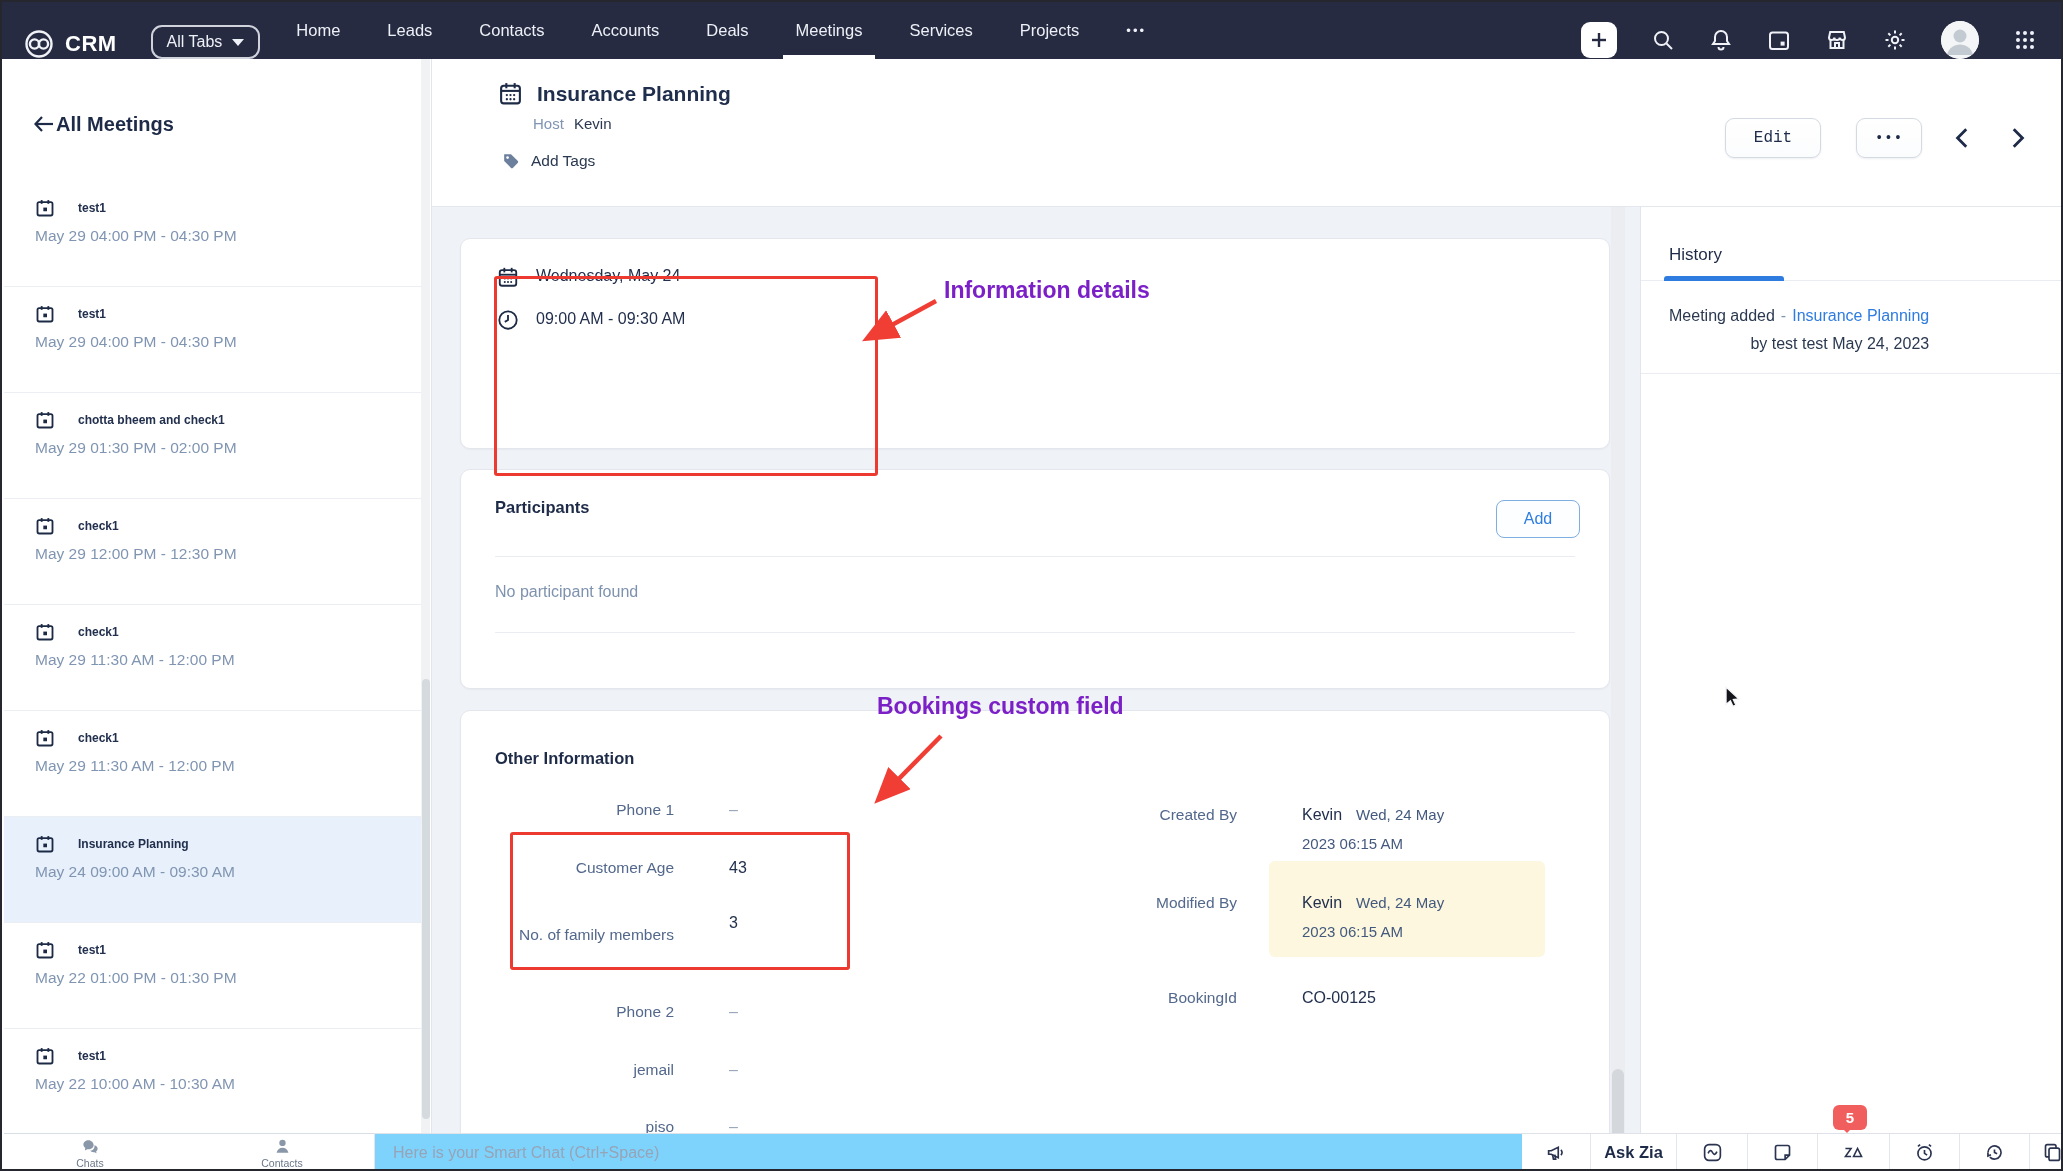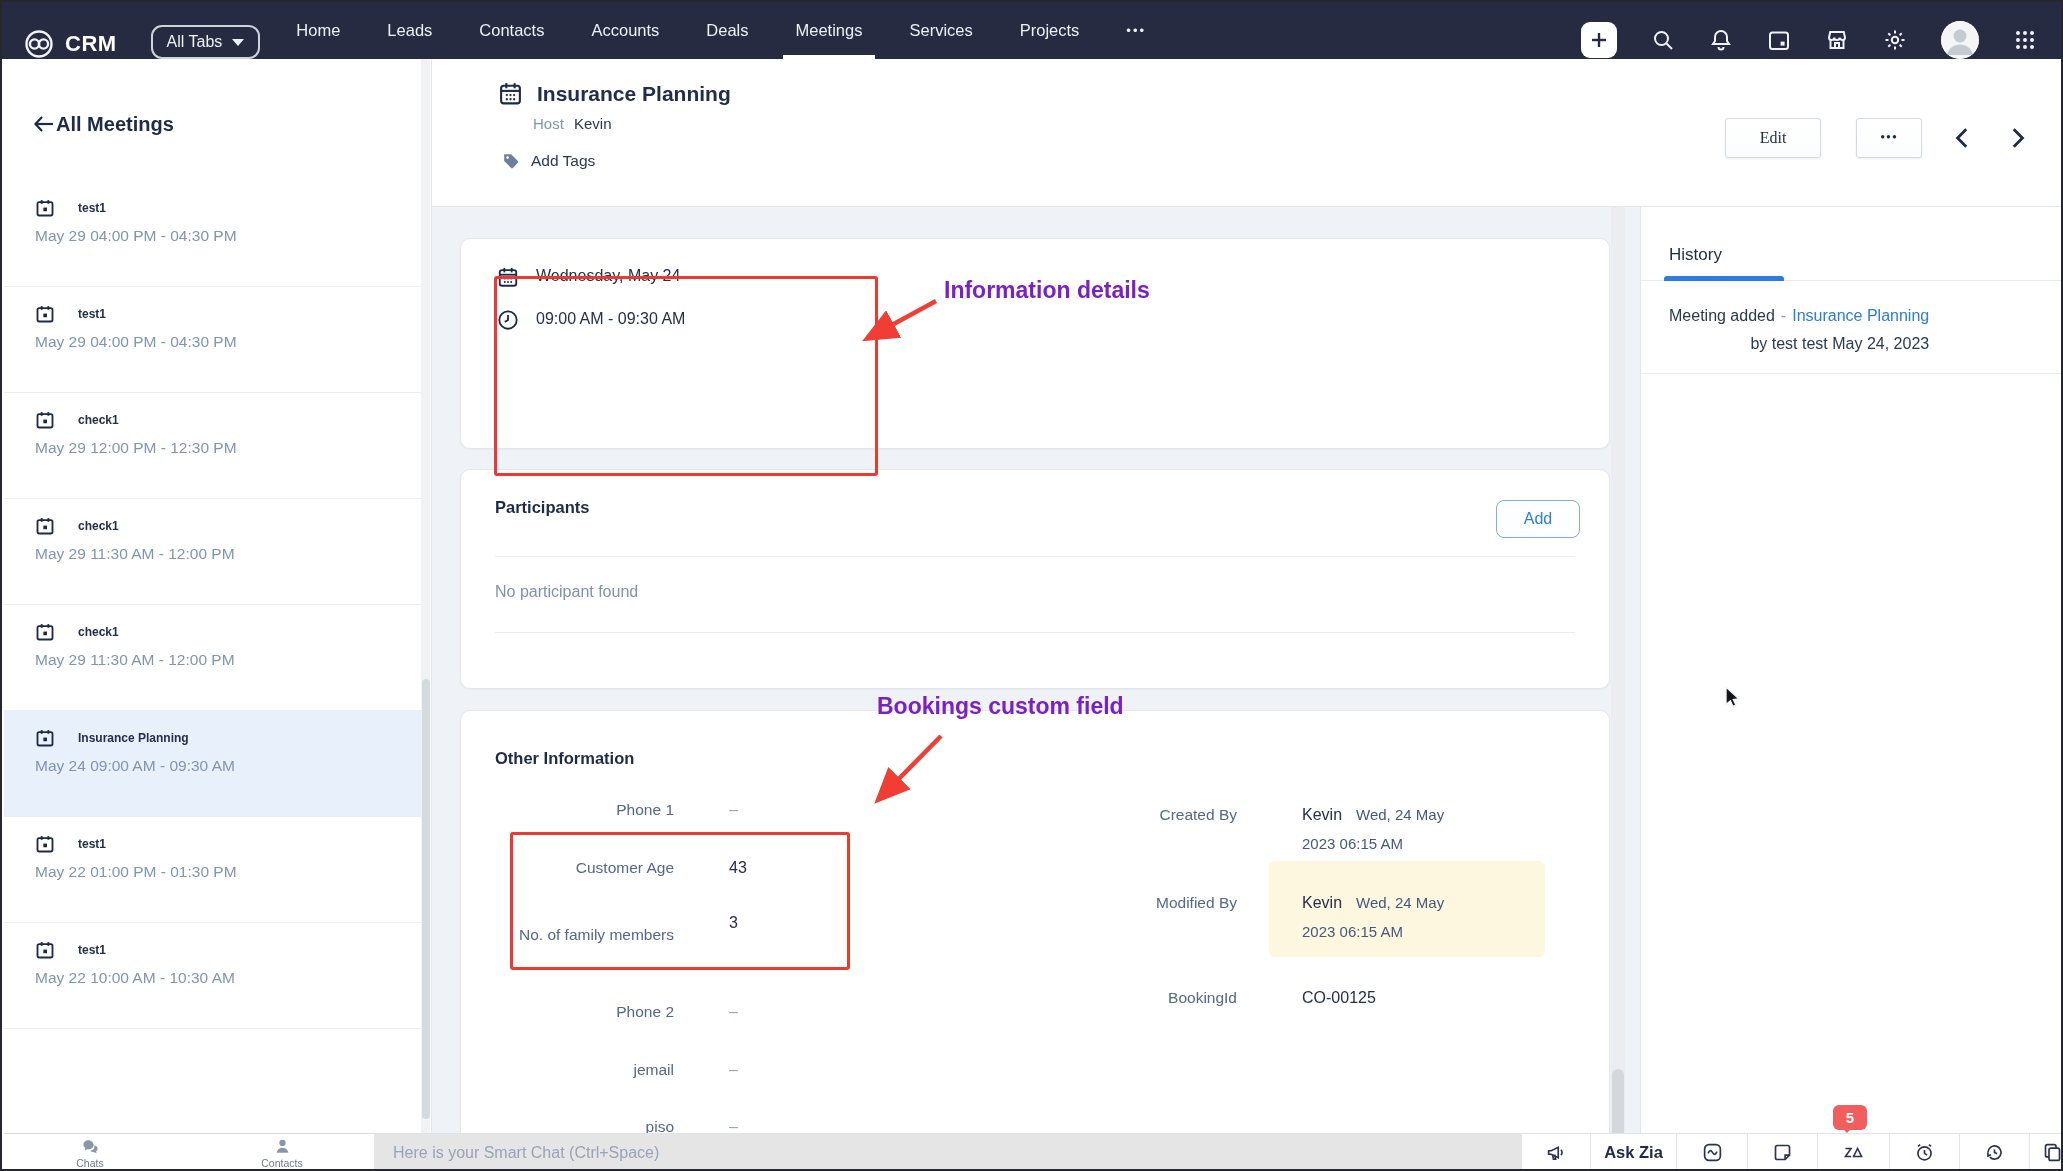--- a/index.html
+++ b/index.html
@@ -40,21 +40,21 @@
   .main-header { position:absolute; left:430px; top:57px; width:1633px; height:148px; background:#fff; border-bottom:1px solid #e4e8ee; }
   .mh-title-row { position:absolute; left:66px; top:22px; display:flex; align-items:center; gap:14px; }
   .mh-title { font-size:21px; font-weight:bold; color:#202e4d; }
   .cal-icon-h { width:25px; height:25px; color:#1d2a46; }
   .mh-host { position:absolute; left:101px; top:56px; font-size:15px; }
   .host-label { color:#8095b2; }
   .host-name { color:#2a3950; margin-left:6px; }
   .mh-tags { position:absolute; left:69px; top:92px; display:flex; align-items:center; gap:11px; cursor:pointer; }
   .tag-icon { width:19px; height:19px; color:#6c7f9c; }
   .mh-tags span { font-size:15.5px; color:#2a3950; }
-  .btn { background:linear-gradient(#ffffff,#fbfcfd); border:1px solid #d4dae2; border-radius:3px; box-shadow:0 1px 2px rgba(23,43,77,.08); color:#1e2b48; font-size:16px; font-family:Liberation Serif, serif; cursor:pointer; }
+  .btn { background:linear-gradient(#ffffff,#fbfcfd); border:1px solid #d4dae2; border-radius:9px; box-shadow:0 1px 2px rgba(23,43,77,.08); color:#1e2b48; font-size:16px; font-family:Liberation Mono, monospace; cursor:pointer; }
   .btn-edit { position:absolute; left:1293px; top:59px; width:96px; height:40px; }
   .btn-more { position:absolute; left:1424px; top:59px; width:66px; height:40px; font-size:14px; letter-spacing:1px; }
   .chev { position:absolute; top:66px; width:26px; height:26px; color:#1e2b48; cursor:pointer; }
   .chev-l { left:1518px; } .chev-r { left:1572px; }
 
   
   .content { position:absolute; left:430px; top:205px; width:1208px; height:966px; background:#eff2f6; overflow:hidden; }
   .card { position:absolute; background:#fff; border:1px solid #e3e7ed; border-radius:10px; box-shadow:0 1px 2px rgba(27,43,75,.04); }
   .card-appt { left:28px; top:31px; width:1150px; height:211px; }
   .appt-row { position:absolute; display:flex; gap:17px; align-items:flex-start; left:36px; }
@@ -101,21 +101,21 @@
   .hist-link { color:#2e7ce0; cursor:pointer; }
   .hist-div2 { position:absolute; left:0; right:0; top:166px; height:1px; background:#e9edf2; }
   .cursor { position:absolute; left:80px; top:478px; width:24px; height:24px; z-index:20; }
 
   
   .bb-left { position:absolute; left:2px; top:1131px; width:370px; height:38px; background:#fff; border-top:1px solid #d9dee5; z-index:15; }
   .bb-tab { position:absolute; top:3px; width:90px; display:flex; flex-direction:column; align-items:center; cursor:pointer; }
   .bb-tab svg { width:19px; height:19px; color:#8a97a8; }
   .bb-tab span { font-size:10.5px; color:#6b7888; margin-top:1px; }
   .bb-chats { left:41px; } .bb-contacts { left:233px; }
-  .smartchat { position:absolute; left:372px; top:1131px; width:1148px; height:38px; background:#e5e5e5; border-top:1px solid #dfe3e9; border-left:1px solid #e3e6eb; z-index:15; }
+  .smartchat { position:absolute; left:372px; top:1131px; width:1148px; height:38px; background:#7dd3fc; border-top:1px solid #dfe3e9; border-left:1px solid #e3e6eb; z-index:15; }
   .smartchat input { width:100%; height:100%; border:none; outline:none; padding:0 18px; font-size:16px; color:#5c6a80; font-family:inherit; background:transparent; }
   .smartchat input::placeholder { color:#97a3b7; opacity:1; }
   .toolbar { position:absolute; left:1520px; top:1131px; width:543px; height:38px; background:#fff; border-top:1px solid #dfe3e9; display:flex; z-index:15; }
   .tb-cell { border-left:1px solid #e3e6eb; display:flex; align-items:center; justify-content:center; cursor:pointer; color:#2a3350; flex:0 0 auto; }
   .tb-cell:first-child { border-left:none; }
   .tb-cell svg { width:21px; height:21px; }
   .tb-zia-label { font-size:16.5px; font-weight:bold; color:#1e2b48; }
   .badge { position:absolute; left:1831px; top:1103px; width:34px; height:25px; background:#f15e5e; border-radius:6px; color:#fff; font-size:15px; font-weight:bold; display:flex; align-items:center; justify-content:center; z-index:16; }
   .badge::after { content:""; position:absolute; left:9px; bottom:-8px; border:5px solid transparent; border-top-color:#f15e5e; }
 </style>
@@ -222,20 +222,32 @@
         <div class="mrow1">
             <svg class="cal-icon-s" viewBox="0 0 24 24" fill="none" stroke="currentColor" stroke-width="2.2">
               <rect x="3" y="5" width="18" height="16" rx="2"></rect>
               <line x1="8" y1="2.5" x2="8" y2="7"></line>
               <line x1="16" y1="2.5" x2="16" y2="7"></line>
               <rect x="10" y="11.5" width="4.4" height="4.4" fill="currentColor" stroke="none"></rect>
             </svg>
             <span class="mtitle">test1</span>
           </div>
         <div class="mtime">May 29 04:00 PM - 04:30 PM</div>
+      </div>
+      <div class="mitem">
+        <div class="mrow1">
+            <svg class="cal-icon-s" viewBox="0 0 24 24" fill="none" stroke="currentColor" stroke-width="2.2">
+              <rect x="3" y="5" width="18" height="16" rx="2"></rect>
+              <line x1="8" y1="2.5" x2="8" y2="7"></line>
+              <line x1="16" y1="2.5" x2="16" y2="7"></line>
+              <rect x="10" y="11.5" width="4.4" height="4.4" fill="currentColor" stroke="none"></rect>
+            </svg>
+            <span class="mtitle">chotta bheem and check1</span>
+          </div>
+        <div class="mtime">May 29 01:30 PM - 02:00 PM</div>
       </div>
       <div class="mitem">
         <div class="mrow1">
             <svg class="cal-icon-s" viewBox="0 0 24 24" fill="none" stroke="currentColor" stroke-width="2.2">
               <rect x="3" y="5" width="18" height="16" rx="2"></rect>
               <line x1="8" y1="2.5" x2="8" y2="7"></line>
               <line x1="16" y1="2.5" x2="16" y2="7"></line>
               <rect x="10" y="11.5" width="4.4" height="4.4" fill="currentColor" stroke="none"></rect>
             </svg>
             <span class="mtitle">check1</span>

